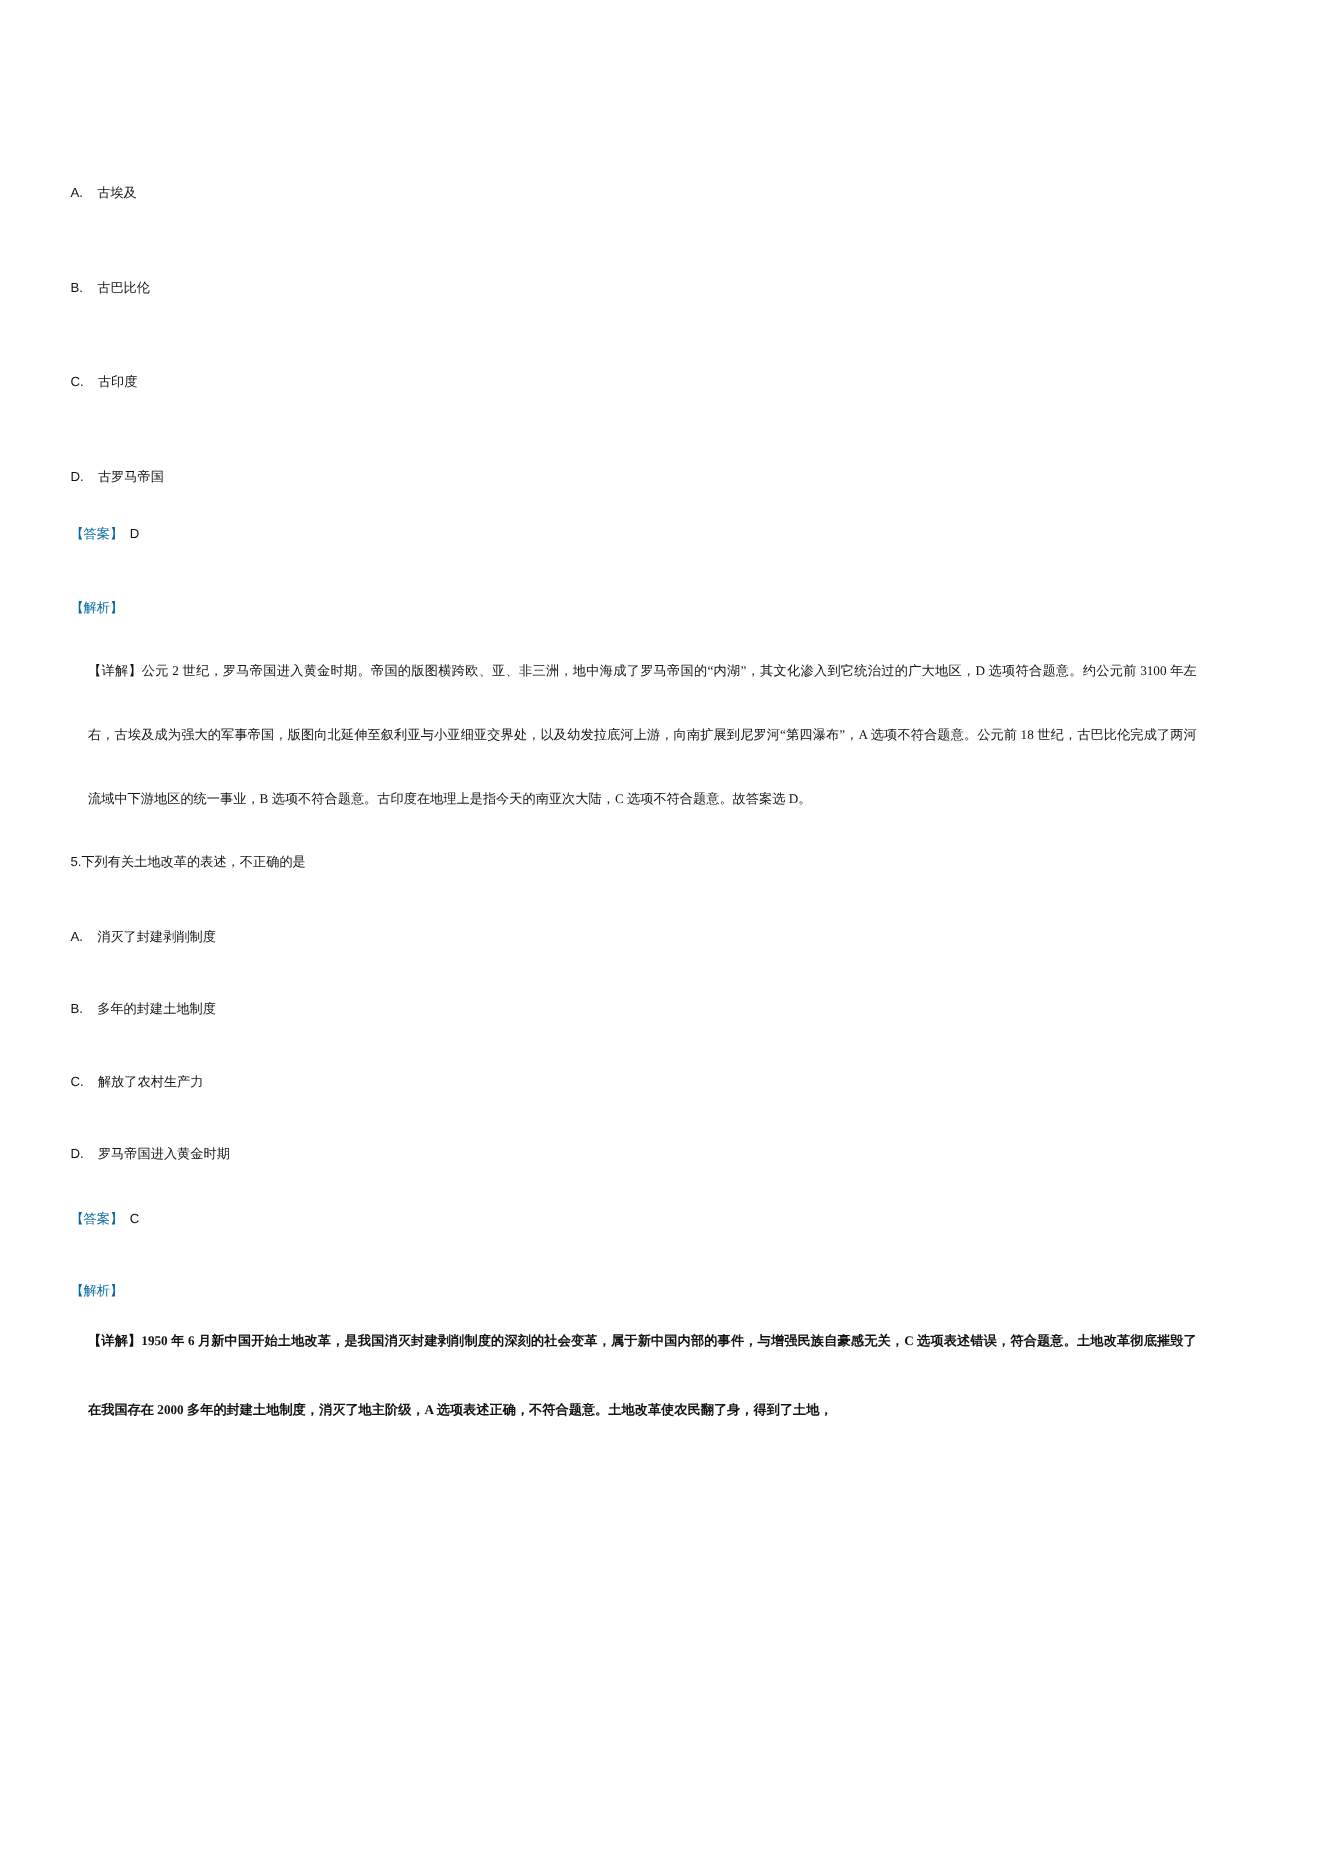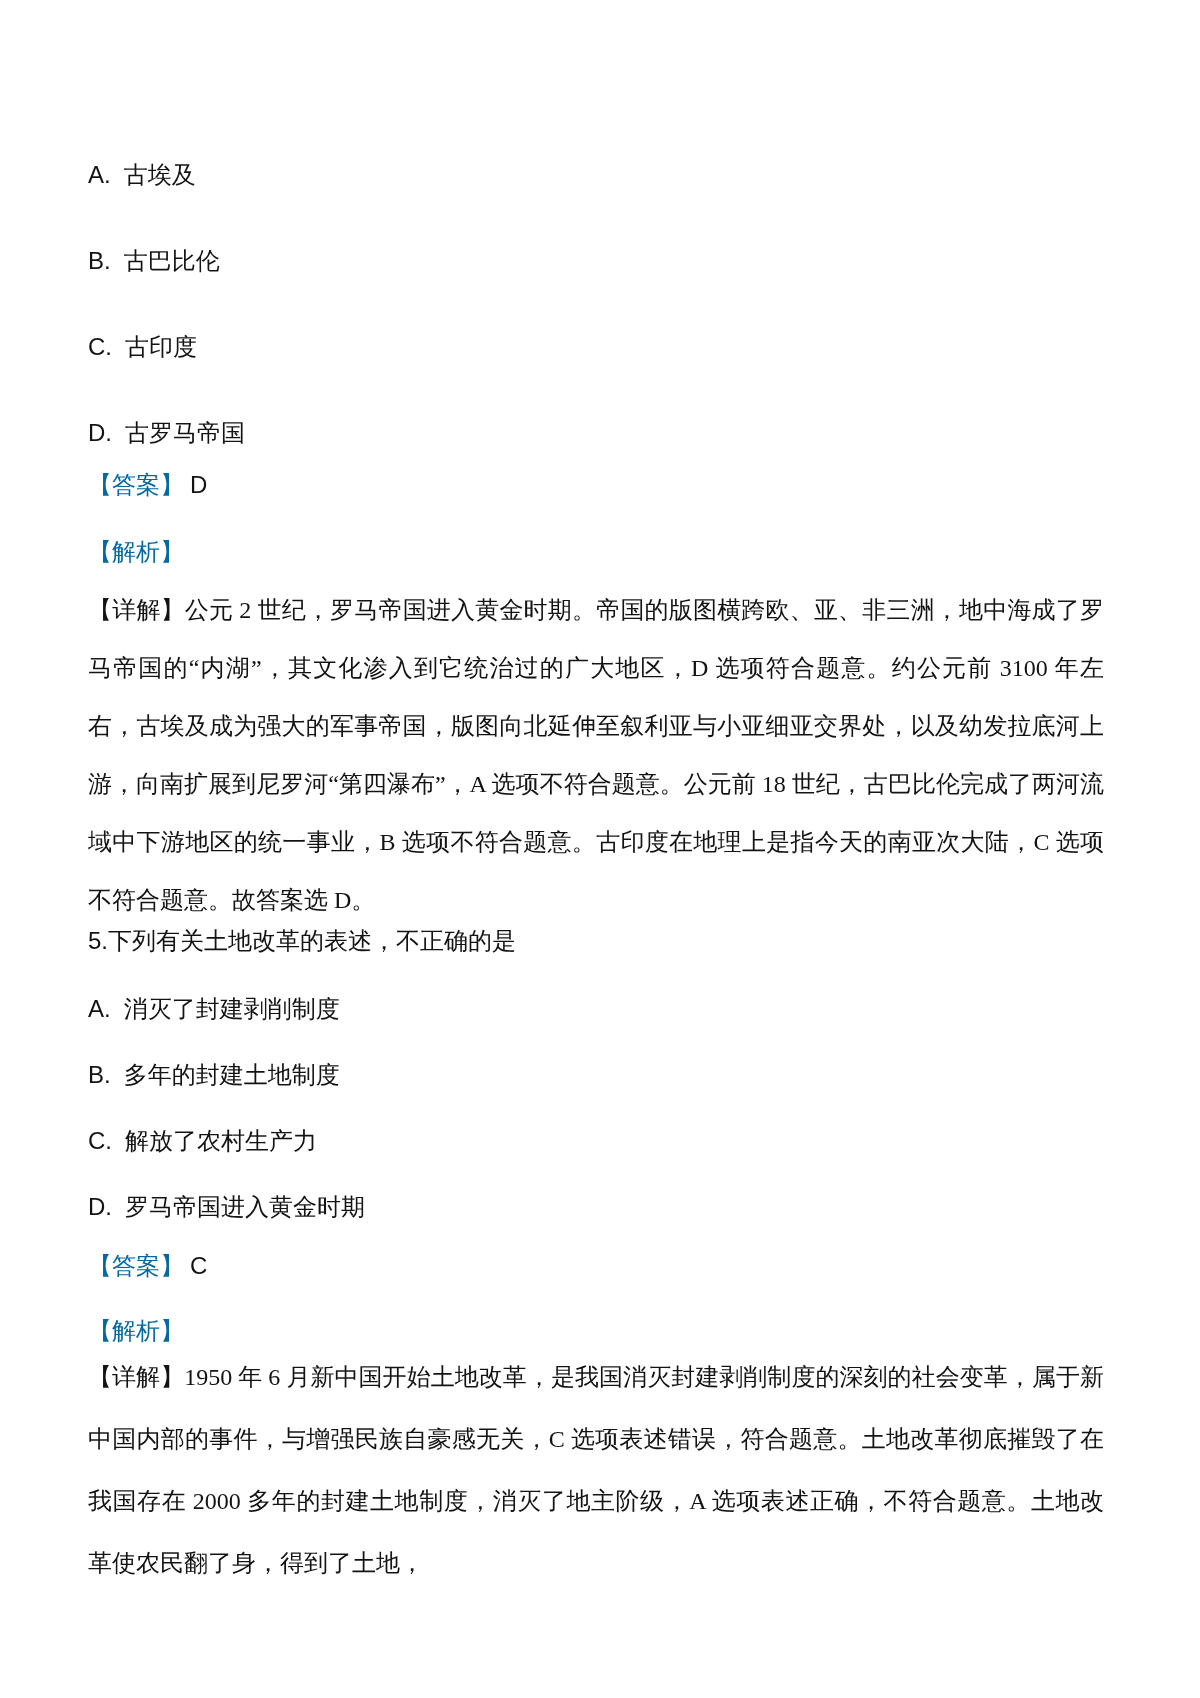--- a/index.html
+++ b/index.html
@@ -11,22 +11,22 @@
     position: relative;
     width: 1200px;
     height: 1698px;
     background: #ffffff;
     overflow: hidden;
     font-family: "Liberation Serif", "DejaVu Serif", serif;
     color: #131313;
   }
   .content {
     box-sizing: border-box;
-    padding: 163px 96px 0 88px;
-    font-size: 24px;
+    padding: 163px 96px 0 64px;
+    font-size: 12px;
   }
   .row {
     line-height: 24px;
     white-space: nowrap;
   }
   .sans {
     font-family: "Liberation Sans", "DejaVu Sans", sans-serif;
   }
   .opt-letter {
     display: inline-block;
@@ -35,36 +35,36 @@
   .q-number {
     display: inline-block;
   }
   .marker {
     color: #0369a1;
   }
   .answer-letter {
     margin-left: 6px;
   }
   .detail {
-    margin: 0;
+    margin: 16px;
     text-align: justify;
     white-space: normal;
   }
   
   #q4 .opt + .opt { margin-top: 62px; }
   #q4 .answer-line { margin-top: 28px; }
   #q4 .analysis-line { margin-top: 43px; }
   #q4 .detail { margin-top: 17px; line-height: 58px; }
   
   #q5 .question-title { }
   #q5 .opt.first { margin-top: 44px; }
   #q5 .opt + .opt { margin-top: 42px; }
   #q5 .answer-line { margin-top: 35px; }
   #q5 .analysis-line { margin-top: 41px; }
-  #q5 .detail { margin-top: 3px; line-height: 62px; }
+  #q5 .detail { margin-top: 3px; line-height: 62px; font-weight: bold; }
 </style>
 </head>
 <body>
 
 <div class="page">
   <div class="content">
 
     <section id="q4">
       <div class="row opt">
         <span class="opt-letter sans">A.</span><span>古埃及</span>

